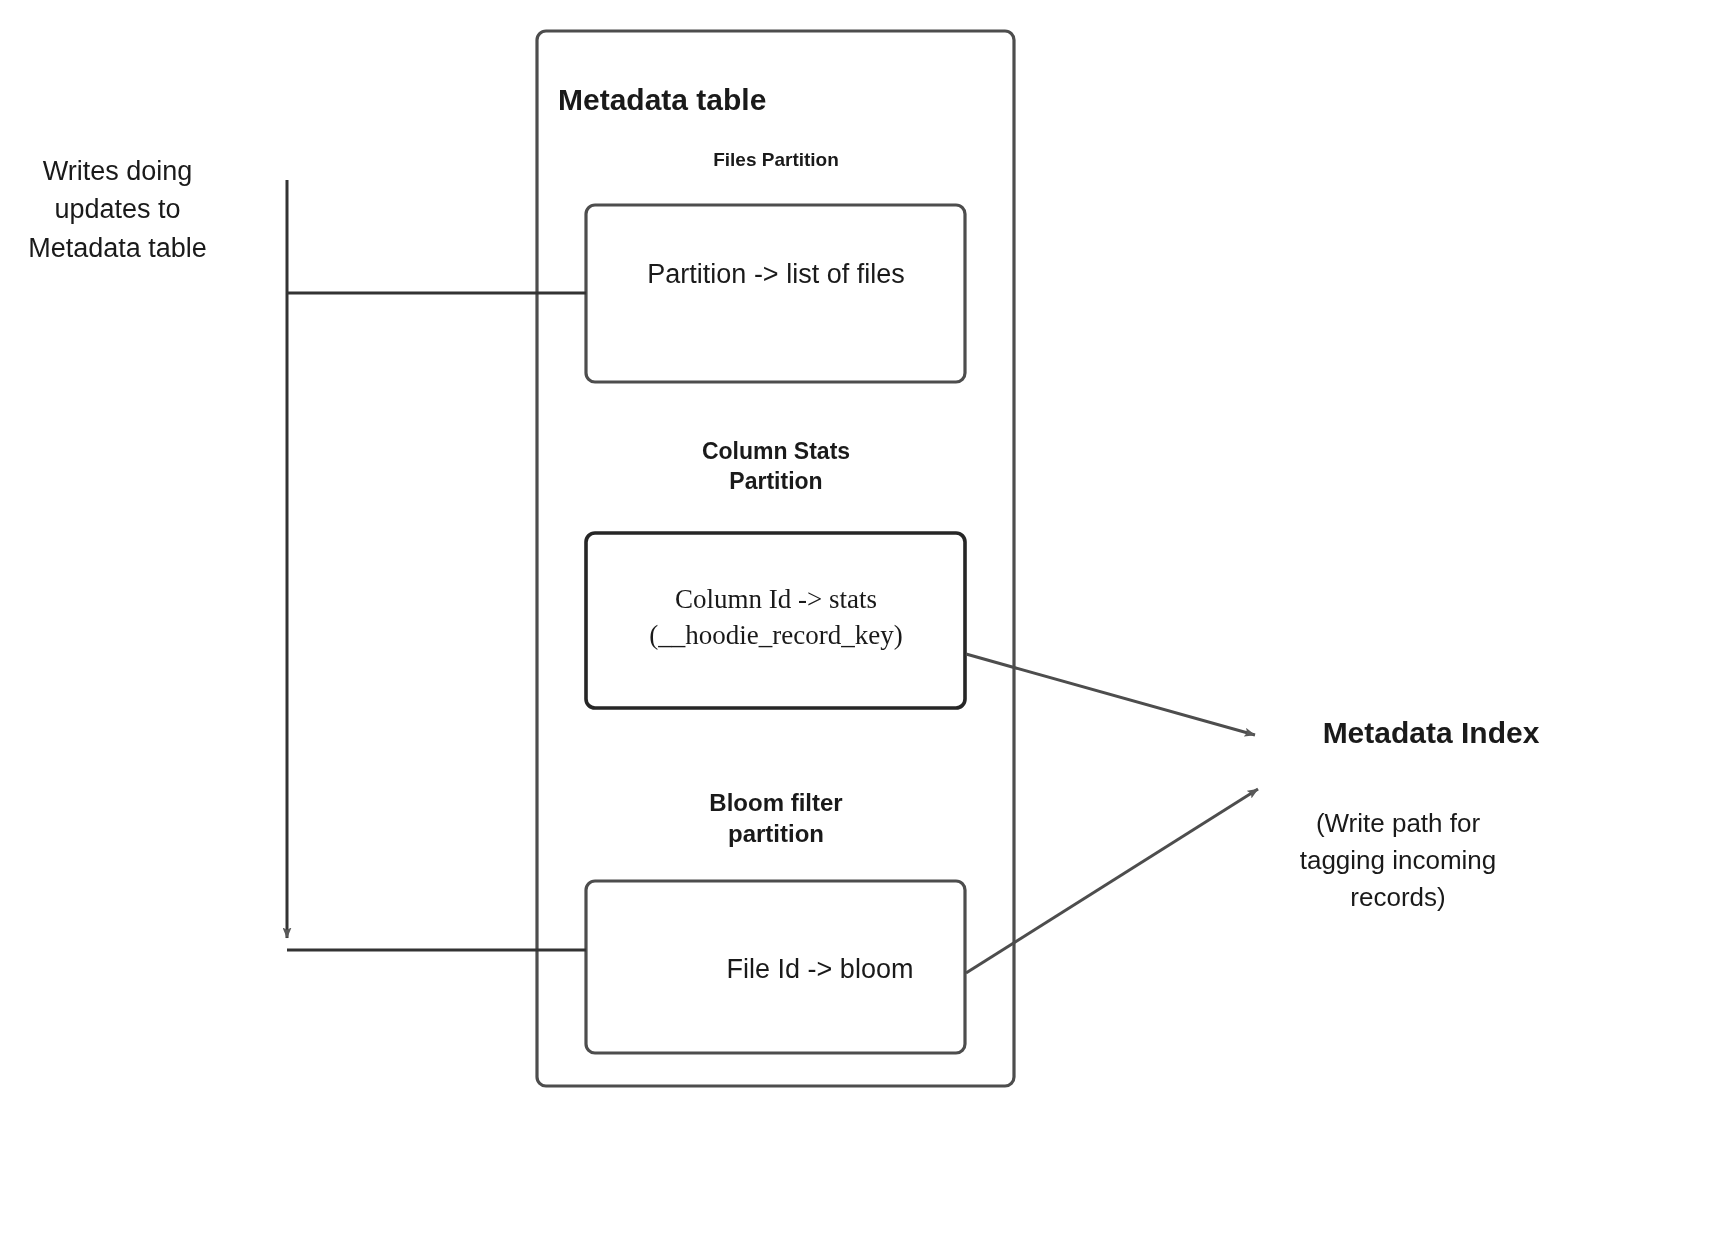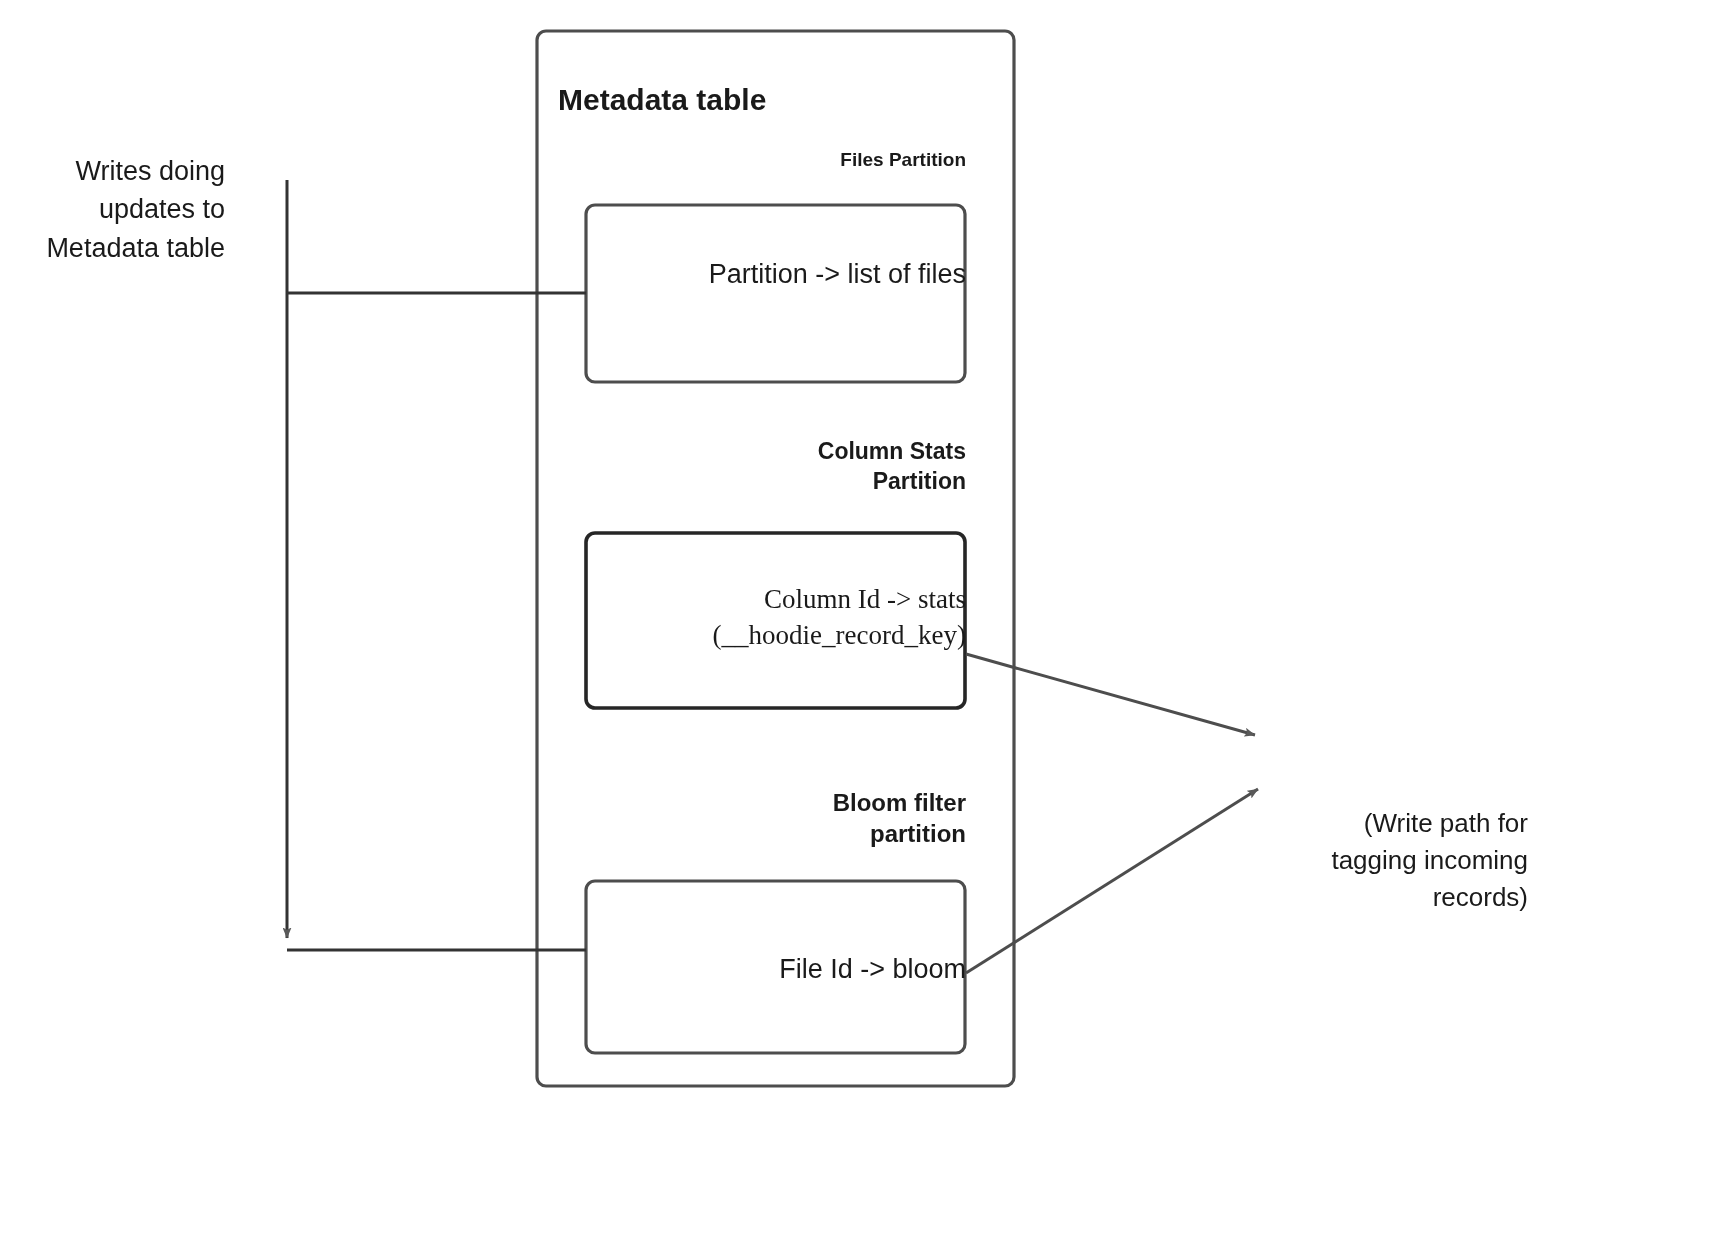--- a/index.html
+++ b/index.html
@@ -21,37 +21,37 @@
   svg.layer {
     position: absolute;
     left: 0;
     top: 0;
     width: 1718px;
     height: 1244px;
     pointer-events: none;
   }
   .txt {
     position: absolute;
-    text-align: right;
+    text-align: center;
     line-height: 1.30;
     white-space: pre-line;
     color: #1a1a1a;
   }
   .bold {
     font-weight: bold;
   }
   
   #writes-label        { left: 10px;   top: 152px;  width: 215px; font-size: 27px; line-height: 1.42; }
   #metadata-table-ttl  { left: 558px;  top: 80px;   width: 320px; font-size: 30px; text-align: left; }
   #files-part-ttl      { left: 586px;  top: 148px;  width: 380px; font-size: 19px; }
   #files-box-text      { left: 586px;  top: 257px;  width: 380px; font-size: 27px; }
   #colstats-part-ttl   { left: 586px;  top: 437px;  width: 380px; font-size: 23px; line-height: 1.30; }
   #colstats-box-text   { left: 586px;  top: 582px;  width: 380px; font-size: 27px; line-height: 1.32; font-family: Liberation Serif, serif; }
   #bloom-part-ttl      { left: 586px;  top: 787px;  width: 380px; font-size: 24px; line-height: 1.30; }
-  #bloom-box-text      { left: 586px;  top: 952px;  width: 380px; font-size: 27px; }
+  #bloom-box-text      { left: 586px;  top: 952px;  width: 380px; font-size: 27px; padding-left: 44px; }
   #mdi-title           { left: 1286px; top: 713px;  width: 290px; font-size: 30px; }
   #mdi-caption         { left: 1268px; top: 805px;  width: 260px; font-size: 26px; line-height: 1.42; }
 </style>
 </head>
 <body>
 
 <div id="canvas">
 
   <svg class="layer" viewBox="0 0 1718 1244" xmlns="http://www.w3.org/2000/svg">
     <defs>
@@ -96,18 +96,19 @@
 Partition</div>
 
   <div class="txt" id="colstats-box-text">Column Id  -&gt; stats
 (__hoodie_record_key)</div>
 
   <div class="txt bold" id="bloom-part-ttl">Bloom filter
 partition</div>
 
   <div class="txt" id="bloom-box-text">File Id -&gt; bloom</div>
 
+  <div class="txt bold" id="mdi-title">Metadata Index</div>
 
   <div class="txt" id="mdi-caption">(Write path for
 tagging incoming
 records)</div>
 
 </div>
 
 </body></html>

